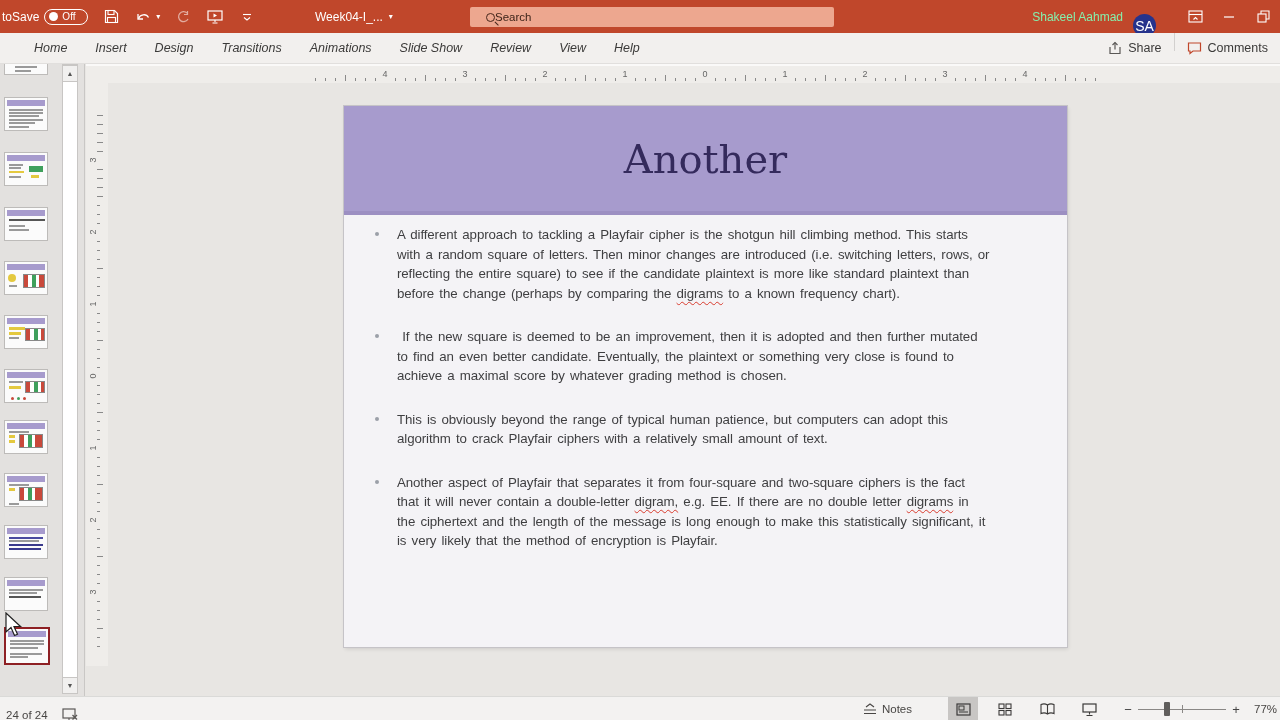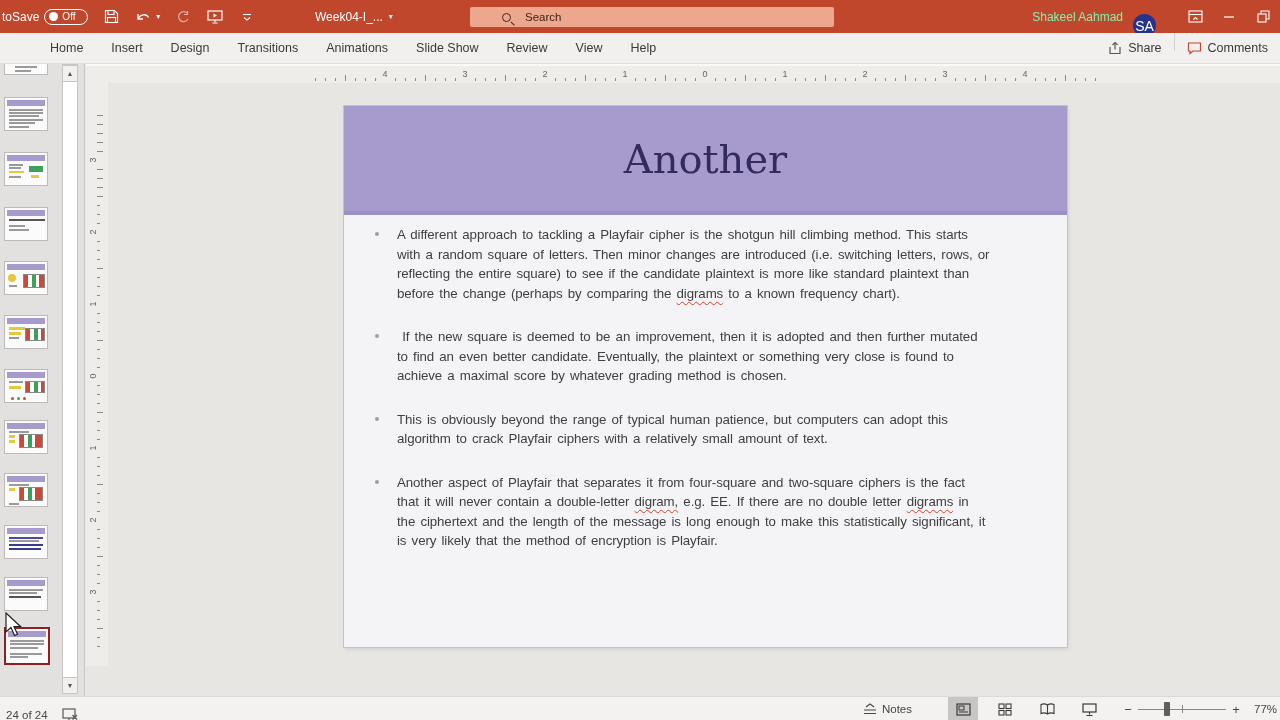--- a/index.html
+++ b/index.html
@@ -11,33 +11,33 @@
   .qat { position:absolute; left:0; top:0; height:33px; display:flex; align-items:center; gap:14px; padding-left:2px; }
   .autosave { display:flex; align-items:center; gap:5px; font-size:12px; }
   .pill { width:44px; height:16px; border:1px solid #fff; border-radius:9px; display:flex; align-items:center; gap:4px; padding:0 4px; }
   .pill .dot { width:9px; height:9px; border-radius:50%; background:#fff; }
   .pill .offtxt { font-size:10px; color:#fff; }
   .qicon { width:18px; height:18px; display:flex; align-items:center; justify-content:center; }
   .qicon svg { display:block; }
   .undo-caret { font-size:8px; margin-left:-10px; color:#fff; }
   .filename { position:absolute; left:315px; top:0; height:33px; display:flex; align-items:center; gap:6px; font-size:12px; color:#fff; }
   .filename .caret { font-size:8px; }
-  .searchbox { position:absolute; left:470px; top:7px; width:364px; height:20px; background:#EDA78F; border-radius:2px; display:flex; align-items:center; padding-left:32px; gap:14px; }
+  .searchbox { position:absolute; left:470px; top:7px; width:364px; height:20px; background:#EDA78F; border-radius:2px; display:flex; align-items:center; padding-left:16px; gap:0; }
   .mag { width:9px; height:9px; border:1.4px solid #47261B; border-radius:50%; position:relative; }
   .mag::after { content:""; position:absolute; width:5px; height:1.4px; background:#47261B; transform:rotate(45deg); left:7px; top:9px; }
   .searchtxt { font-size:11.5px; color:#3E241A; }
   .account { position:absolute; right:0; top:0; height:33px; display:flex; align-items:center; gap:0; }
   .username { font-size:12px; color:#86efac; margin-right:10px; }
   .avatar { width:23px; height:23px; border-radius:50%; background:#26338C; color:#fff; font-size:14px; display:flex; align-items:center; justify-content:center; margin-right:22px;margin-top:18px; }
   .winbtn { width:34px; height:33px; display:flex; align-items:center; justify-content:center; color:#fff; }
   .winbtn svg { display:block; }
 
   
   .tabsrow { position:absolute; left:0; top:33px; width:1280px; height:31px; background:#F2F0EE; border-bottom:1px solid #E1DFDD; }
-  .tabs { position:absolute; left:36px; top:0; height:30px; display:flex; }
+  .tabs { position:absolute; left:20px; top:0; height:30px; display:flex;font-style:italic; }
   .tab { padding:0 14px; font-size:12.5px; color:#3B3A39; display:flex; align-items:center; }
   .ribbonright { position:absolute; right:0; top:0; height:30px; display:flex; }
   .rbtn { display:flex; align-items:center; gap:6px; font-size:12.5px; color:#3B3A39; padding:0 12px; height:30px; white-space:nowrap; }
   .rdiv { width:1px; height:18px; background:#D2D0CE; }
 
   
   .main { position:absolute; left:0; top:64px; width:1280px; height:632px; }
 
   
   .thumbpanel { position:absolute; left:0; top:0; width:85px; height:632px; background:#E3E1DF; border-right:1px solid #C9C7C5; }

